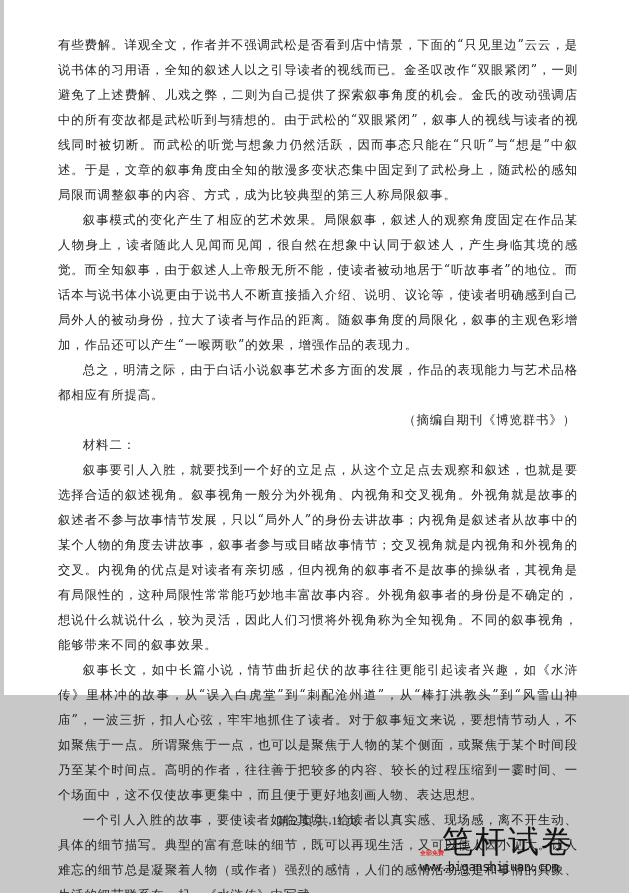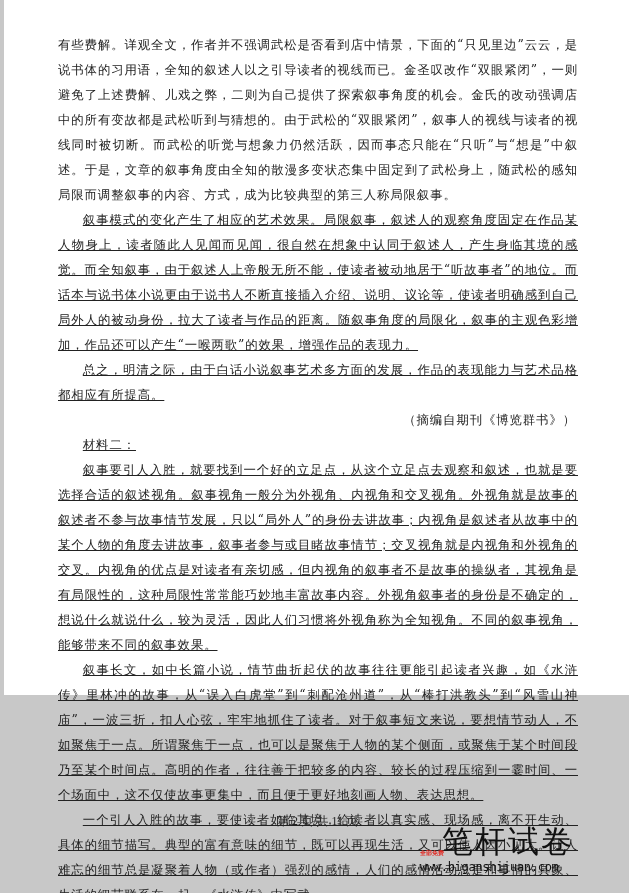--- a/index.html
+++ b/index.html
@@ -11,21 +11,21 @@
     position: absolute; left: 4px; top: 0; width: 627px; height: 695px;
     background: #ffffff;
   }
   .text {
     position: absolute; left: 54px; top: 32px; width: 520px;
     font-family: "DejaVu Serif", "Liberation Serif", serif;
     font-size: 12.4px; color: #222; line-height: 25px;
     letter-spacing: 0.9px;
   }
   .text p { margin: 0; text-align: justify; text-align-last: left; }
-  .indent { text-indent: 2em; text-decoration: underline; }
+  .indent { text-indent: 2em; }
   .source { text-align: right; text-align-last: right !important; padding-right: 2px; }
   .footer {
     position: absolute; left: 0; width: 627px; top: 813px; text-align: center;
     font-family: "Liberation Serif", "DejaVu Serif", serif; font-size: 12px; color: #222;
   }
   .logo { position: absolute; left: 416px; top: 827px; width: 200px; height: 60px; }
   .logo-title {
     position: absolute; left: 22px; top: 0; font-family: Liberation Mono, monospace;
     font-size: 31px; color: #111; letter-spacing: 2px; line-height: 34px;
   }

